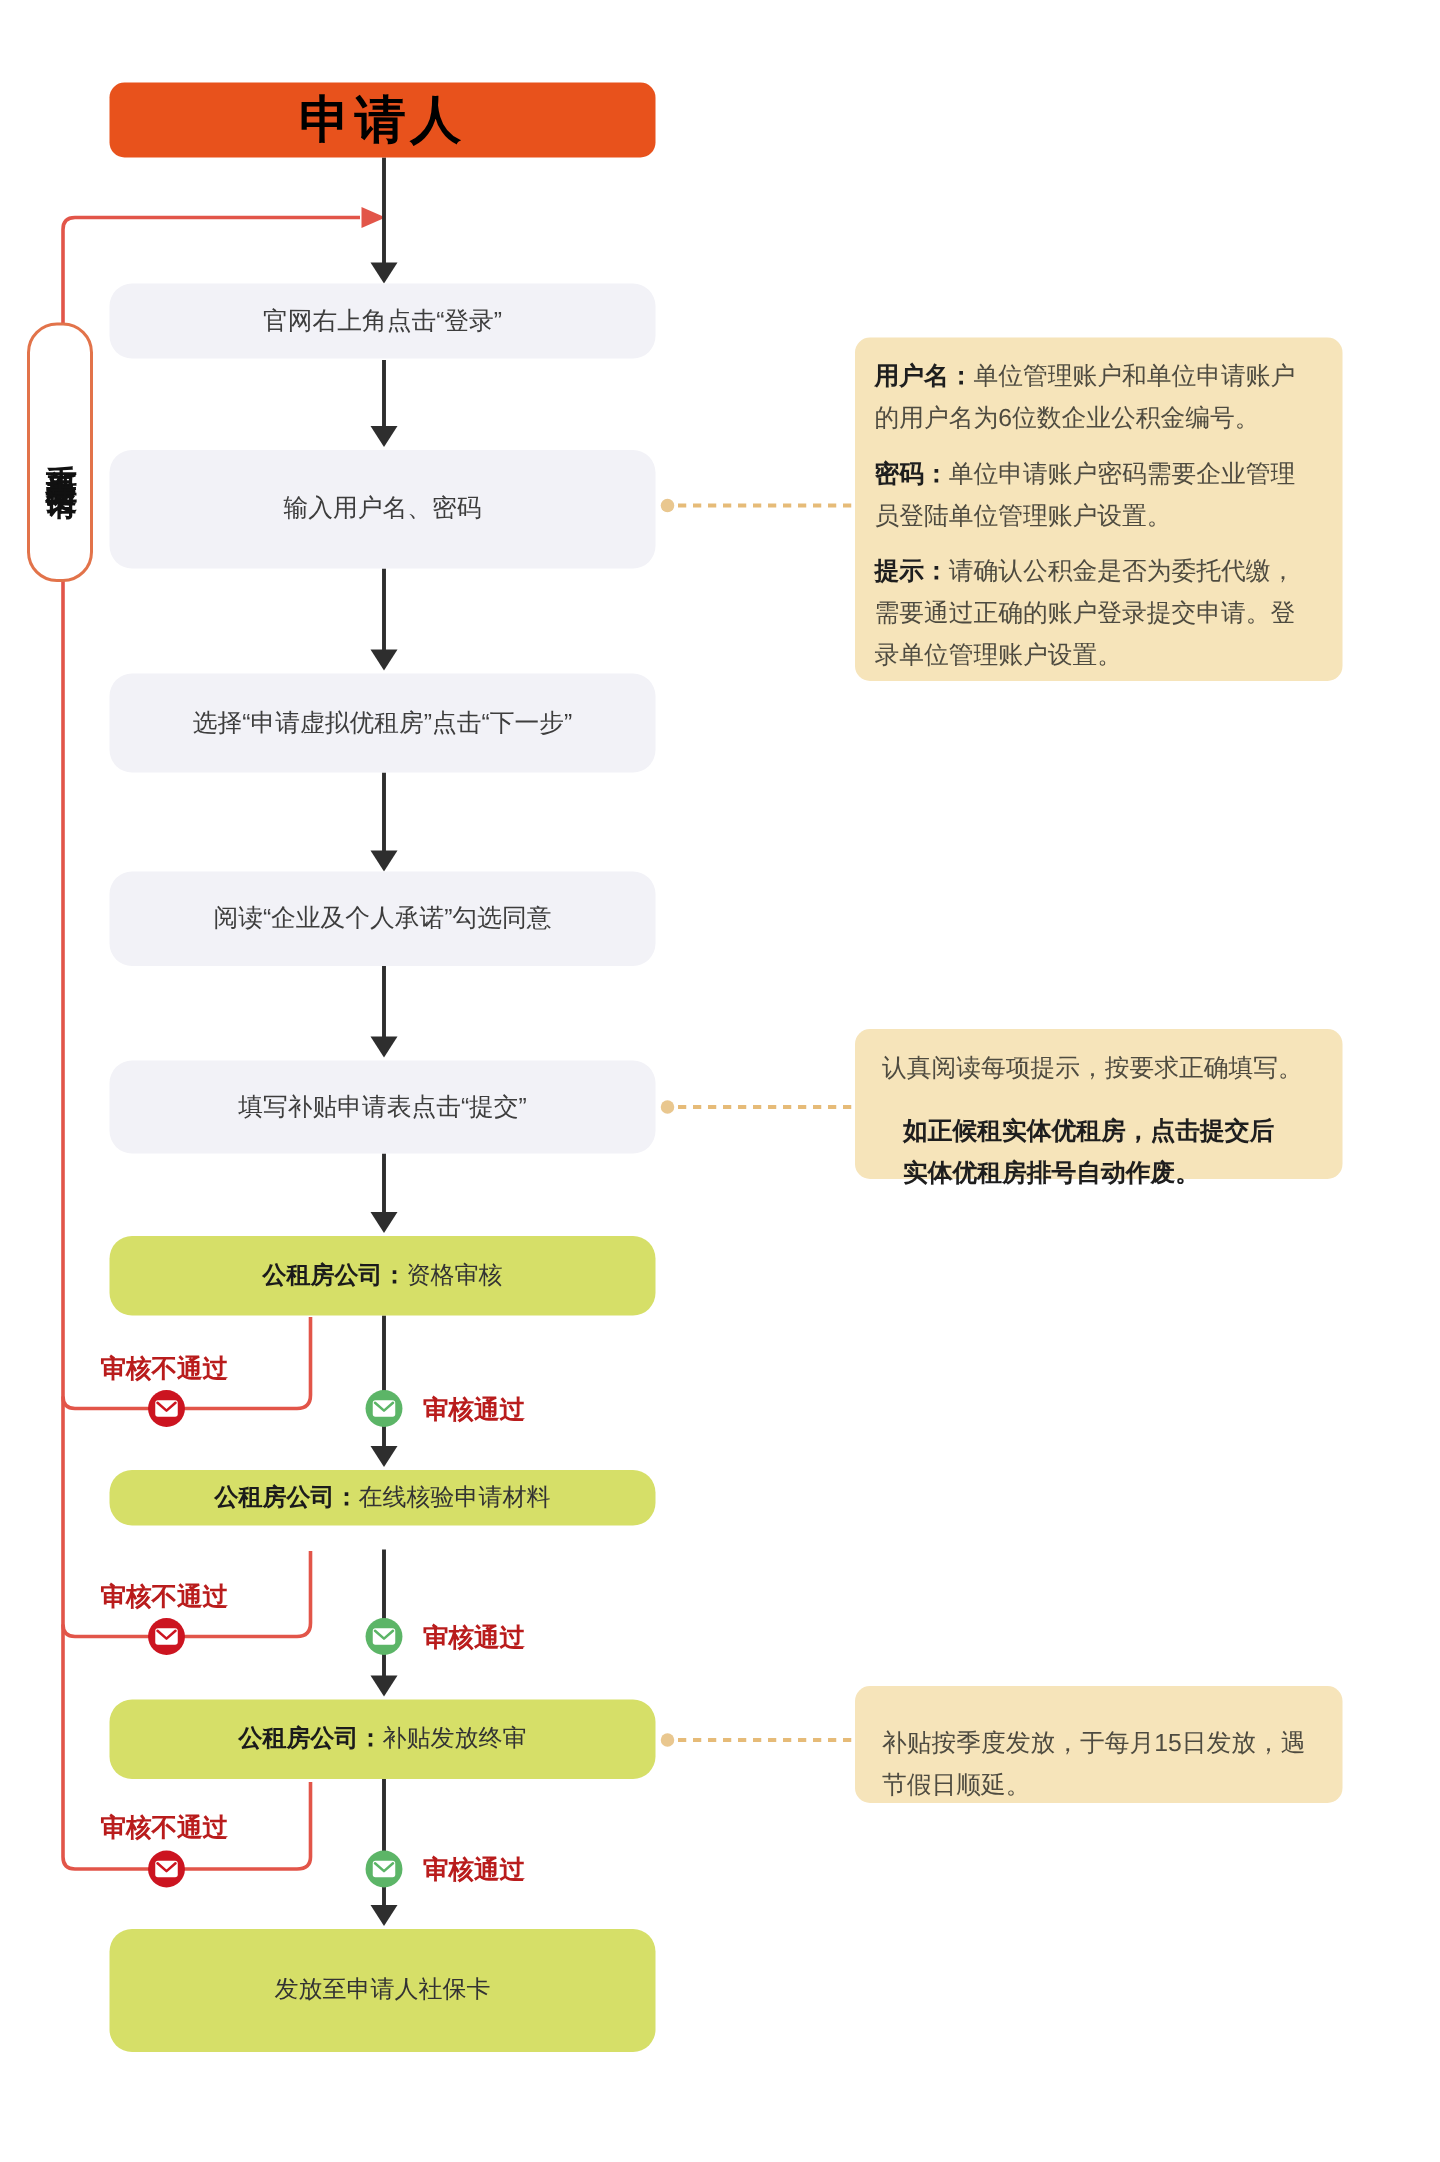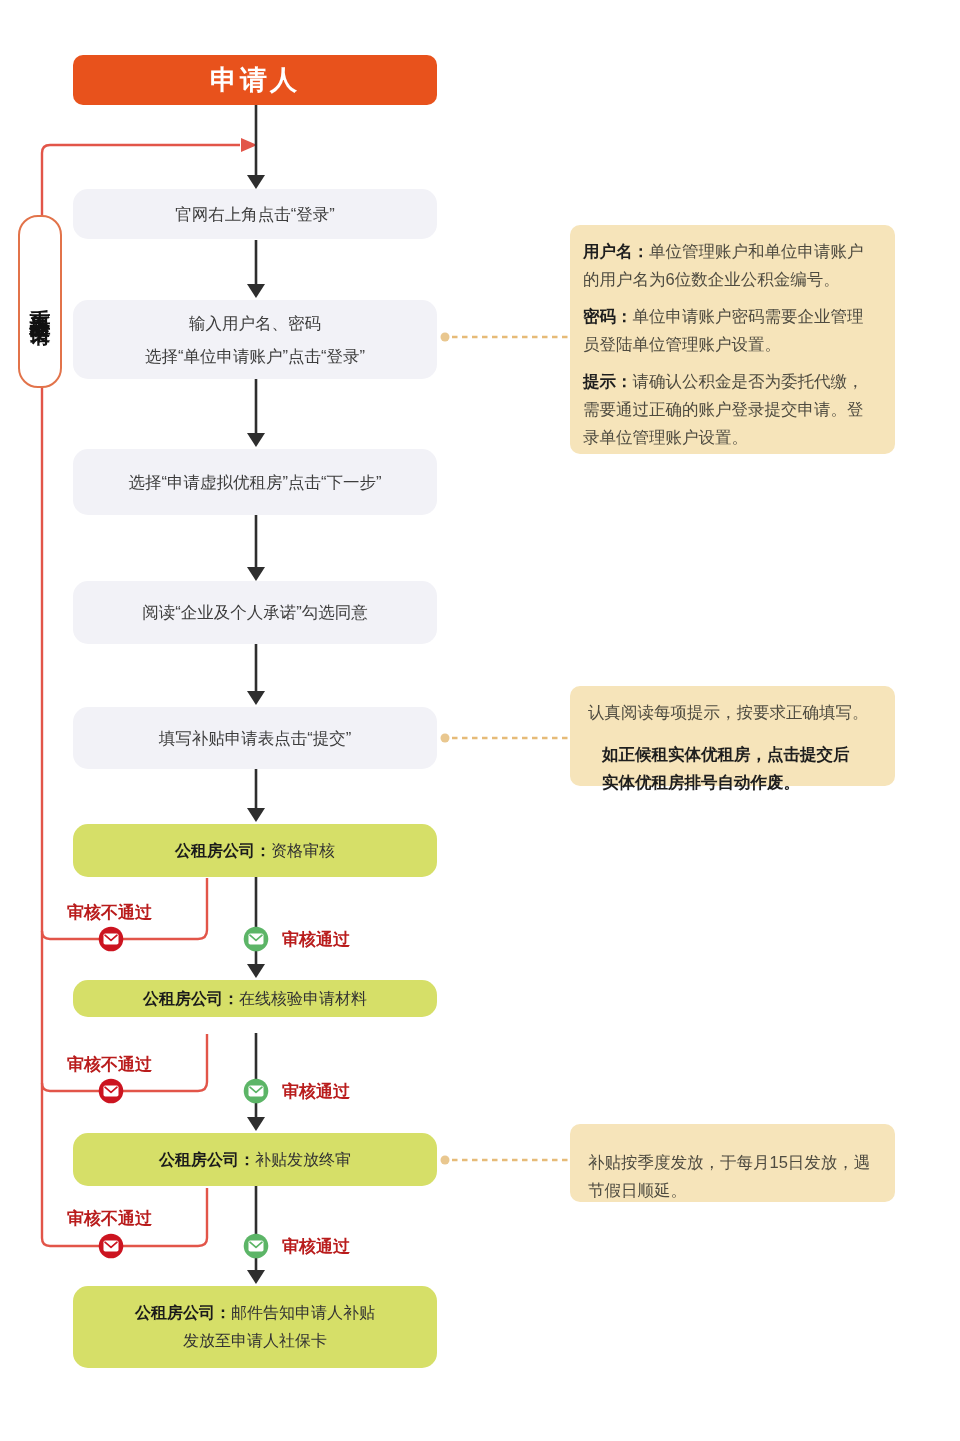--- a/index.html
+++ b/index.html
@@ -1,22 +1,22 @@
 <!DOCTYPE html>
 <html><head>
 <meta charset="utf-8">
 <style>
   html,body{margin:0;padding:0;background:#ffffff;}
   .canvas{position:relative;width:960px;height:1441px;background:#ffffff;
           font-family:"Liberation Sans",sans-serif;overflow:hidden;}
   svg.wires{position:absolute;left:0;top:0;z-index:1;}
   .box{position:absolute;left:73px;width:364px;box-sizing:border-box;z-index:2;
        display:flex;flex-direction:column;align-items:center;justify-content:center;text-align:center;}
-  .header-box{background:#e8521c;border-radius:10px;font-size:27px;font-weight:bold;
-              color:#ffffff;letter-spacing:3px;}
+  .header-box{background:#e8521c;border-radius:10px;font-size:34px;font-weight:bold;
+              color:#000000;letter-spacing:3px;}
   .step-box{background:#f2f2f7;border-radius:15px;font-size:16.5px;color:#3d3d3d;line-height:1.95;}
   .review-box{background:#d6df68;border-radius:15px;font-size:16px;color:#333333;line-height:1.75;}
   .review-box b{color:#1b1b1b;}
   .note{position:absolute;left:570px;width:325px;background:#f6e4ba;border-radius:10px;
         padding:12px 18px;box-sizing:border-box;font-size:16.5px;line-height:1.7;
         color:#4e4b40;z-index:2;}
   .note p{margin:0 0 9px 0;}
   .note p:last-child{margin:0;}
   .note b{color:#1e1e1e;}
   .note .em{font-weight:bold;color:#1e1e1e;}
@@ -103,21 +103,20 @@
   <div class="box header-box" style="top:55px;height:50px;">申请人</div>
 
   <div class="resubmit">重新提交申请</div>
 
   <div class="box step-box" style="top:189px;height:50px;">
     <div>官网右上角点击“登录”</div>
   </div>
 
   <div class="box step-box" style="top:300px;height:79px;">
     <div>输入用户名、密码</div>
-    <div>选择“单位申请账户”点击“登录”</div>
   </div>
 
   <div class="box step-box" style="top:449px;height:66px;">
     <div>选择“申请虚拟优租房”点击“下一步”</div>
   </div>
 
   <div class="box step-box" style="top:581px;height:63px;">
     <div>阅读“企业及个人承诺”勾选同意</div>
   </div>
 
@@ -131,21 +130,20 @@
 
   <div class="box review-box" style="top:980px;height:37px;">
     <div><b>公租房公司：</b><span>在线核验申请材料</span></div>
   </div>
 
   <div class="box review-box" style="top:1133px;height:53px;">
     <div><b>公租房公司：</b><span>补贴发放终审</span></div>
   </div>
 
   <div class="box review-box" style="top:1286px;height:82px;">
-    <div><b>公租房公司：</b><span>邮件告知申请人补贴</span></div>
     <div><span>发放至申请人社保卡</span></div>
   </div>
 
   <div class="fail-label" style="left:67px;top:901px;">审核不通过</div>
   <div class="fail-label" style="left:67px;top:1053px;">审核不通过</div>
   <div class="fail-label" style="left:67px;top:1207px;">审核不通过</div>
 
   <div class="pass-label" style="left:282px;top:928px;">审核通过</div>
   <div class="pass-label" style="left:282px;top:1080px;">审核通过</div>
   <div class="pass-label" style="left:282px;top:1235px;">审核通过</div>

